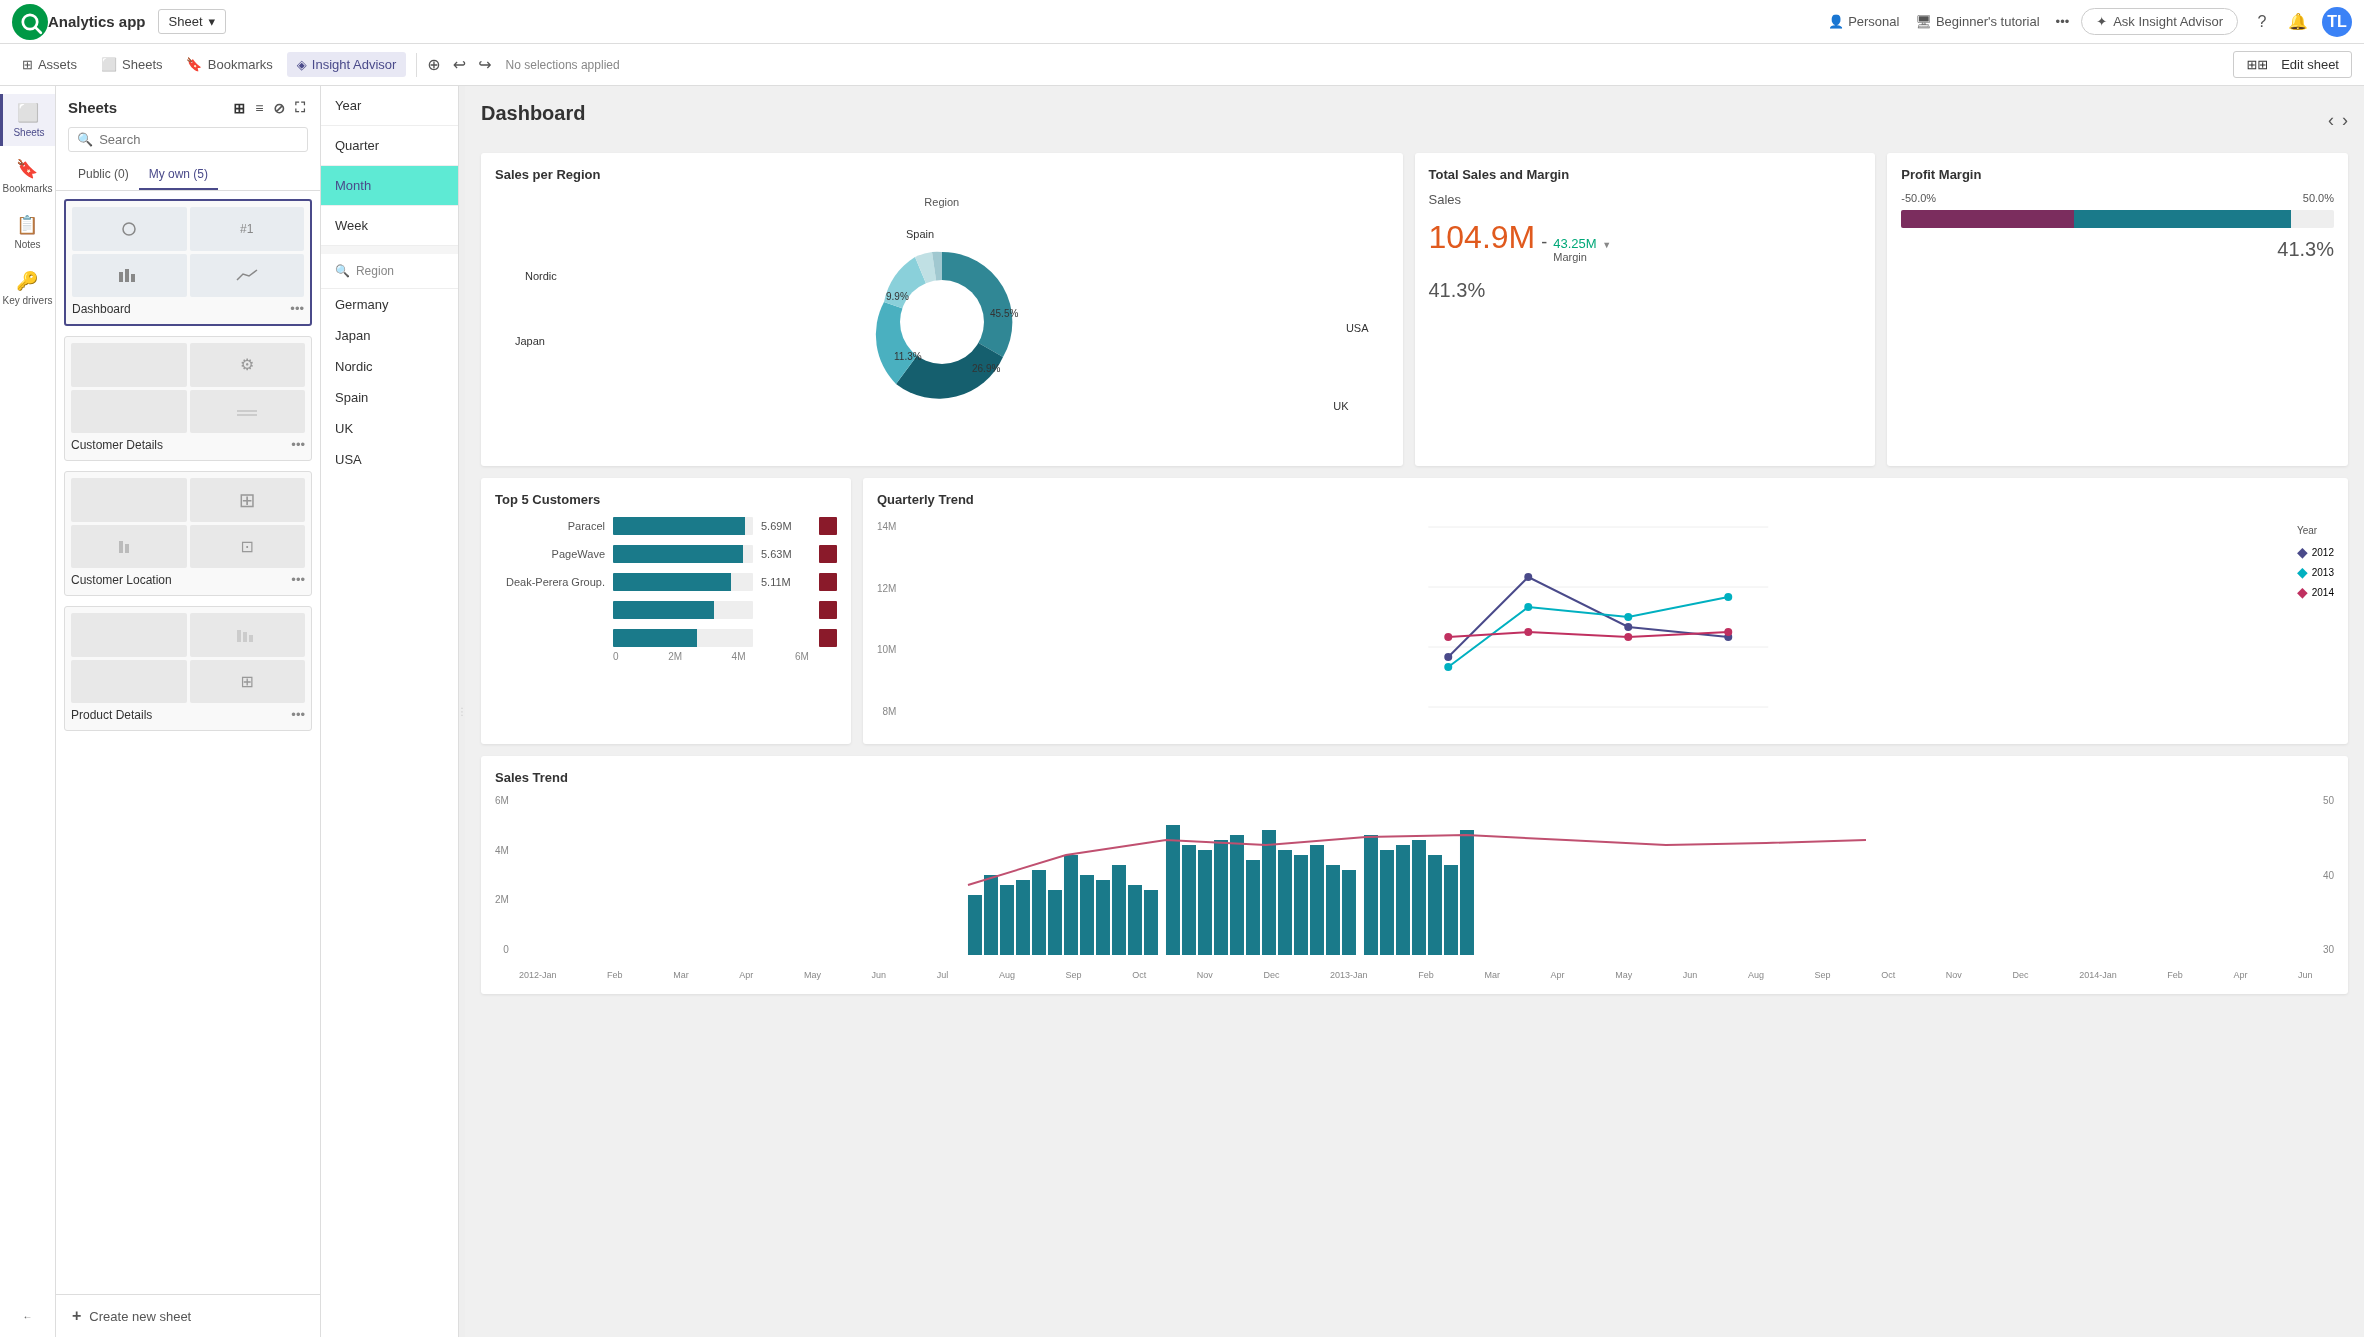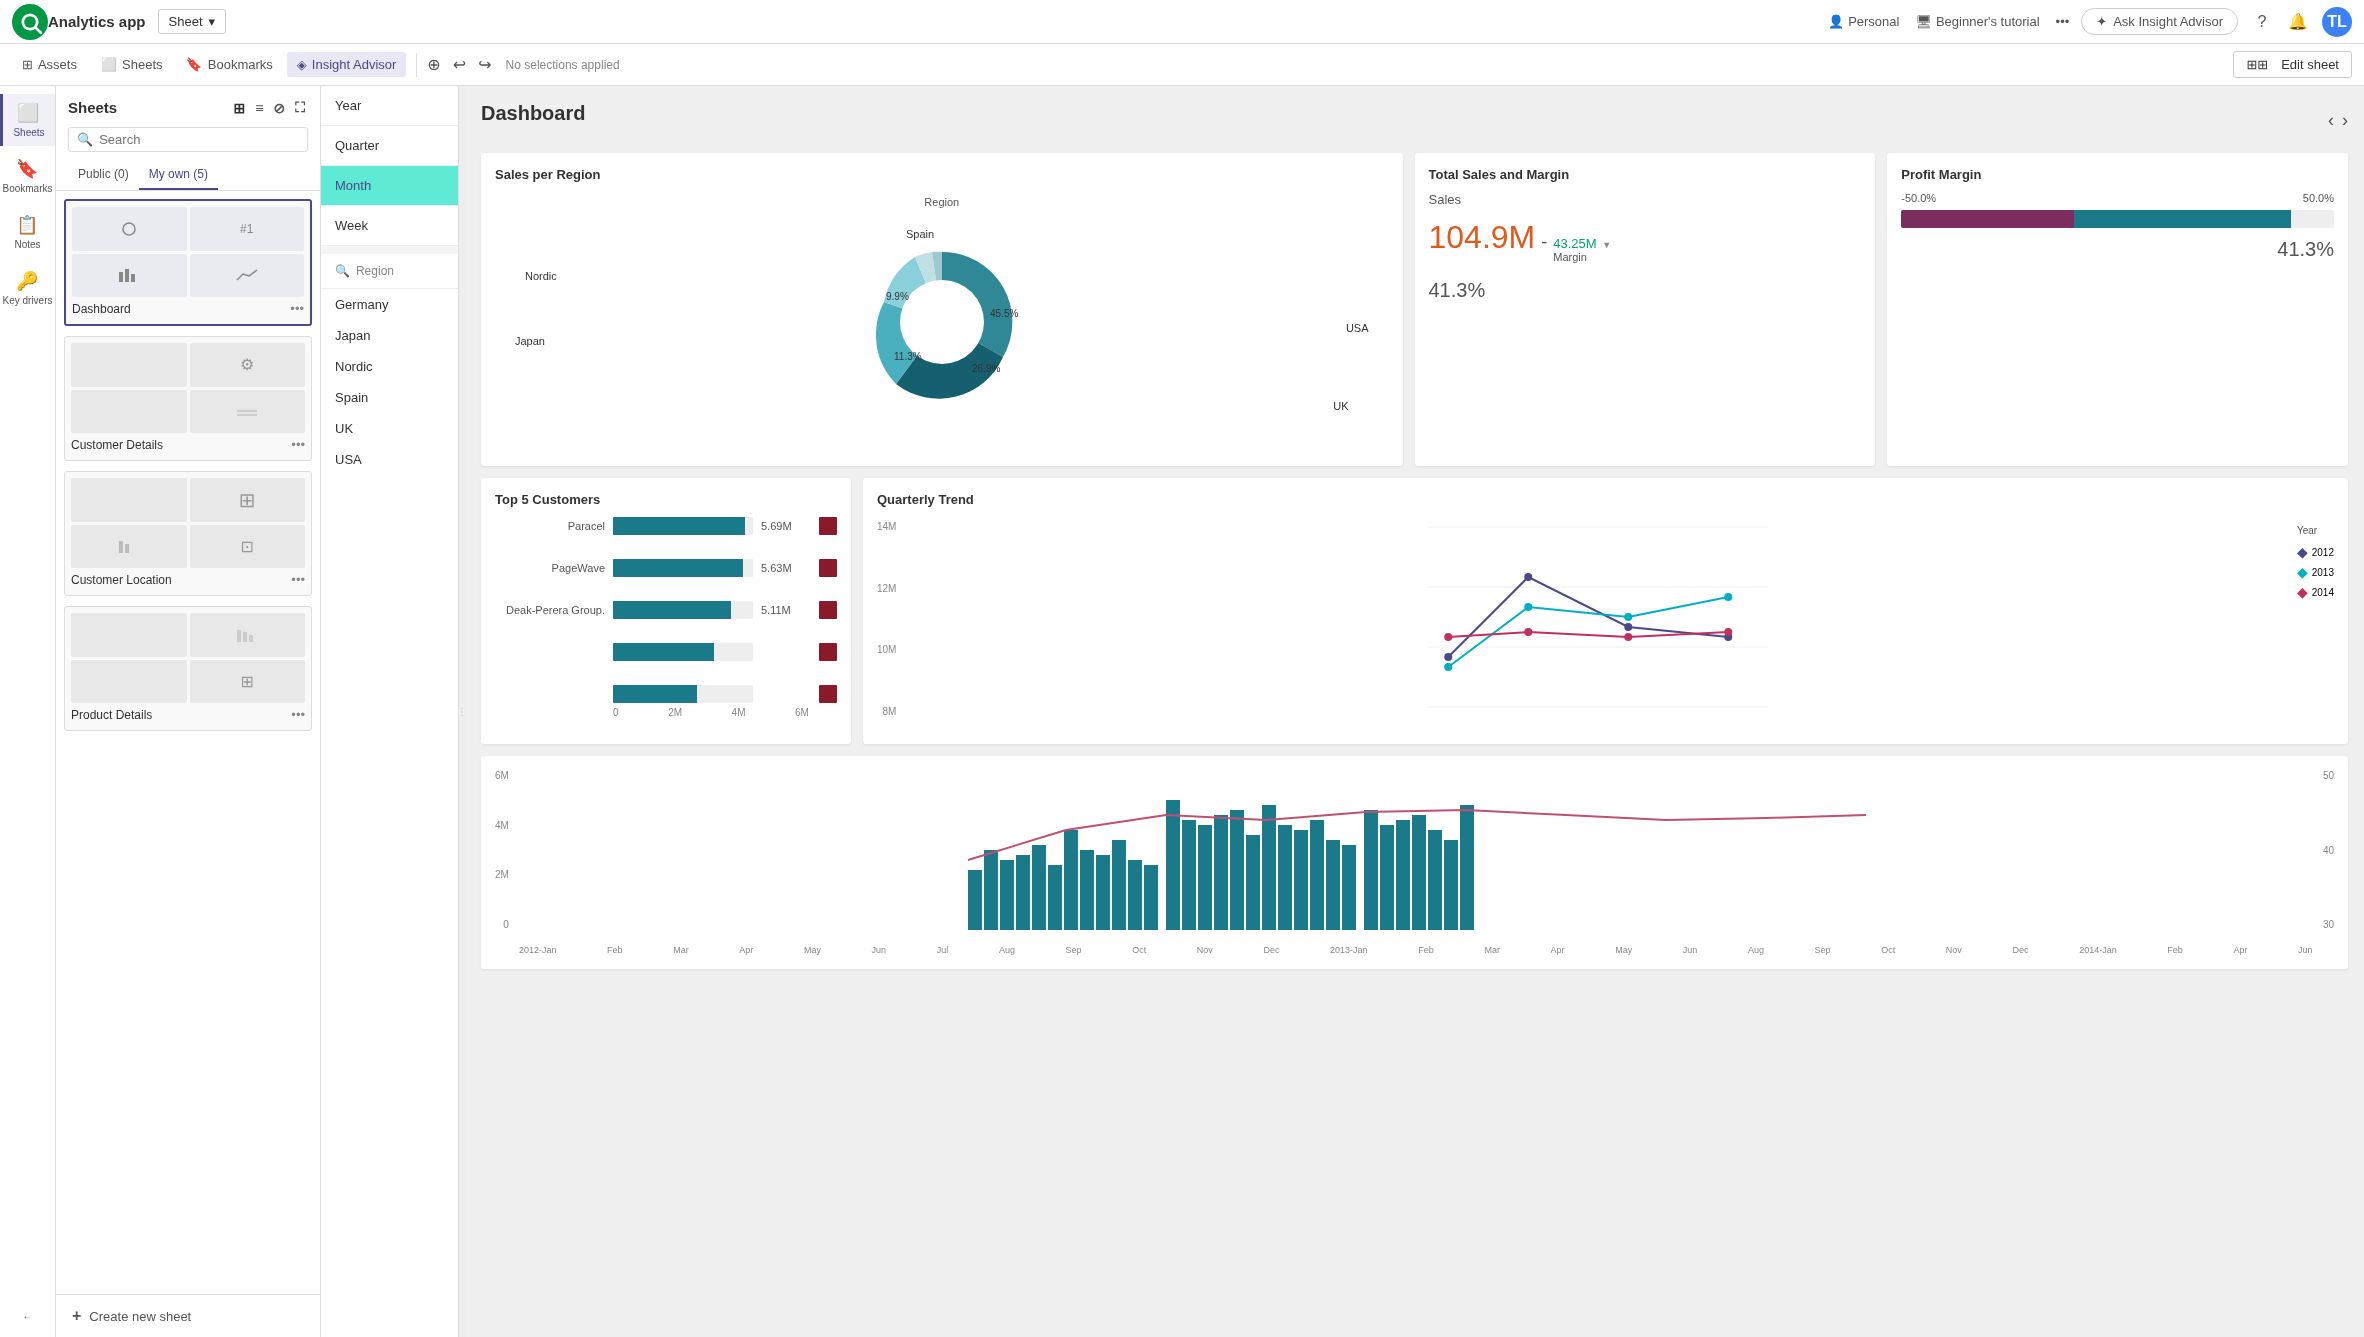--- a/index.html
+++ b/index.html
@@ -81,21 +81,21 @@
     .sales-margin { font-size: 13px; color: #00a878; }
     .margin-label { font-size: 11px; color: #555; }
 
     
     .profit-bar-container { display: flex; flex-direction: column; gap: 6px; }
     .profit-bar-labels { display: flex; justify-content: space-between; font-size: 11px; color: #555; }
     .profit-bar-outer { height: 18px; background: #eee; border-radius: 2px; overflow: hidden; position: relative; }
     .profit-pct { font-size: 20px; font-weight: 300; color: #555; text-align: right; margin-top: 4px; }
 
     
-    .bar-chart { display: flex; flex-direction: column; gap: 24px; }
+    .bar-chart { display: flex; flex-direction: column; gap: 10px; }
     .bar-row { display: flex; align-items: center; gap: 8px; }
     .bar-label { font-size: 11px; color: #555; width: 110px; text-align: right; flex-shrink: 0; }
     .bar-outer { flex: 1; height: 18px; background: #eee; border-radius: 1px; overflow: hidden; }
     .bar-inner { height: 100%; background: #1a7a8a; }
     .bar-value { font-size: 11px; color: #555; width: 50px; }
     .bar-side { width: 18px; height: 18px; background: #8a1a2a; border-radius: 1px; flex-shrink: 0; }
     .bar-axis { display: flex; justify-content: space-between; font-size: 10px; color: #888; margin-top: 4px; margin-left: 118px; padding-right: 28px; }
 
     .charts-top { display: grid; grid-template-columns: 2fr 1fr 1fr; gap: 12px; margin-bottom: 12px; }
 
@@ -551,20 +551,21 @@
             <div style="display:flex;align-items:center;gap:4px;">
               <span style="color:#c03060;font-size:14px;">◆</span>
               <span>2014</span>
             </div>
           </div>
         </div>
       </div>
     </div>
 
     <div class="card">
+      <div class="card-title">Sales Trend</div>
       <div style="display:flex;gap:6px;align-items:stretch;">
 
         <div style="display:flex;flex-direction:column;justify-content:space-between;font-size:10px;color:#888;height:160px;text-align:right;padding-right:4px;">
           <span>6M</span>
           <span>4M</span>
           <span>2M</span>
           <span>0</span>
         </div>
 
         <div style="flex:1;position:relative;">

